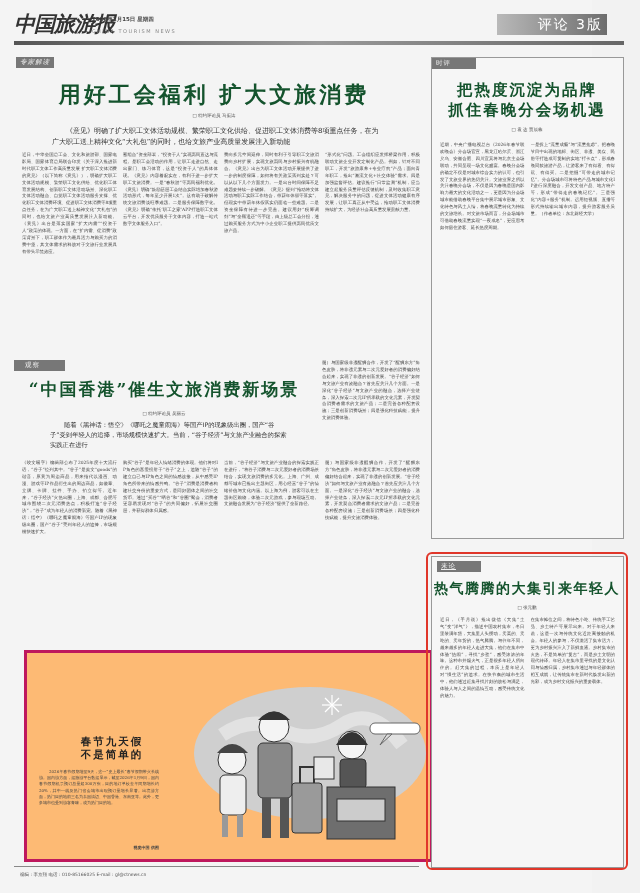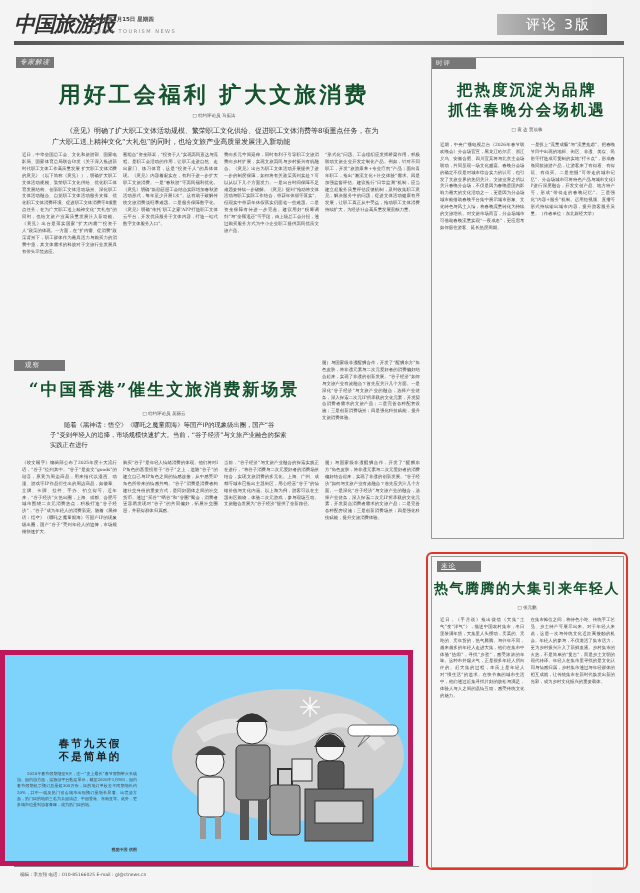--- a/index.html
+++ b/index.html
@@ -2,31 +2,31 @@
 <html><head>
 <meta charset="utf-8">
 <style>
   html,body{margin:0;padding:0;background:#f2f2f2;}
   body{width:640px;height:893px;position:relative;overflow:hidden;font-family:"DejaVu Serif",serif;color:#222;}
   .page{position:absolute;left:0;top:0;width:592px;height:893px;background:#f4f4f4;}
   .masthead{position:absolute;left:14px;top:10px;width:610px;height:36px;}
   .logo{position:absolute;left:0;top:0;font-family:"DejaVu Serif",serif;font-size:21px;font-style:italic;letter-spacing:-1px;color:#333;font-weight:bold;}
   .mh-date{position:absolute;left:78px;top:6px;font-size:5.5px;font-family:"DejaVu Sans",sans-serif;color:#444;font-weight:bold;}
   .mh-en{position:absolute;left:78px;top:18px;font-size:5px;letter-spacing:1.5px;font-family:"DejaVu Sans",sans-serif;color:#888;}
-  .section-tag{position:absolute;left:497px;top:14px;width:110px;height:21px;background:linear-gradient(90deg,#b9b9b9,#6d6d6d);color:#fff;font-family:"DejaVu Sans",sans-serif;font-size:14px;text-align:right;padding-right:16px;box-sizing:border-box;line-height:21px;letter-spacing:2px;}
+  .section-tag{position:absolute;left:497px;top:14px;width:110px;height:21px;background:linear-gradient(90deg,#b9b9b9,#6d6d6d);color:#fff;font-family:"DejaVu Sans",sans-serif;font-size:14px;text-align:right;padding-right:4px;box-sizing:border-box;line-height:21px;letter-spacing:2px;}
   .rule{position:absolute;left:14px;top:41px;width:610px;height:4px;background:linear-gradient(90deg,#555,#999,#666);}
   .label{position:absolute;height:11px;background:#777;color:#eee;font-family:"DejaVu Sans",sans-serif;font-size:6.5px;line-height:11px;padding:0 4px;letter-spacing:1px;}
   .headline{position:absolute;font-family:"DejaVu Serif",serif;font-weight:bold;color:#14532d;text-align:center;letter-spacing:3px;}
   .byline{position:absolute;font-family:"DejaVu Sans",sans-serif;font-size:4.5px;color:#444;text-align:center;}
   .lead{position:absolute;font-family:"DejaVu Sans",sans-serif;font-size:7px;color:#333;line-height:11px;}
   .cols{position:absolute;display:flex;gap:6px;}
   .col{flex:1;font-size:4.4px;line-height:6.9px;color:#444;text-align:justify;overflow:hidden;word-break:break-all;font-family:"DejaVu Serif",serif;}
   .box{position:absolute;border:1px solid #999;background:#f6f6f6;}
   .redbox{position:absolute;border:2.5px solid #e0362a;border-radius:6px;}
-  .comic-frame{position:absolute;left:0;top:650px;width:403px;height:206px;border:5px solid #be185d;background:#7dd3fc;}
+  .comic-frame{position:absolute;left:24px;top:650px;width:403px;height:206px;border:3px solid #be185d;background:#fdba74;}
   .comic-title{position:absolute;font-weight:bold;font-size:10.5px;line-height:13px;text-align:center;letter-spacing:2px;color:#222;}
   .comic-text{position:absolute;font-size:4px;line-height:6.2px;color:#444;text-align:justify;}
   .footer{position:absolute;left:20px;top:872px;font-family:"DejaVu Sans",sans-serif;font-size:4.5px;color:#555;}
   .footline{position:absolute;left:14px;top:866px;width:405px;height:1px;background:#888;}
 </style>
 </head>
 <body>
 
 <div class="page">
 

